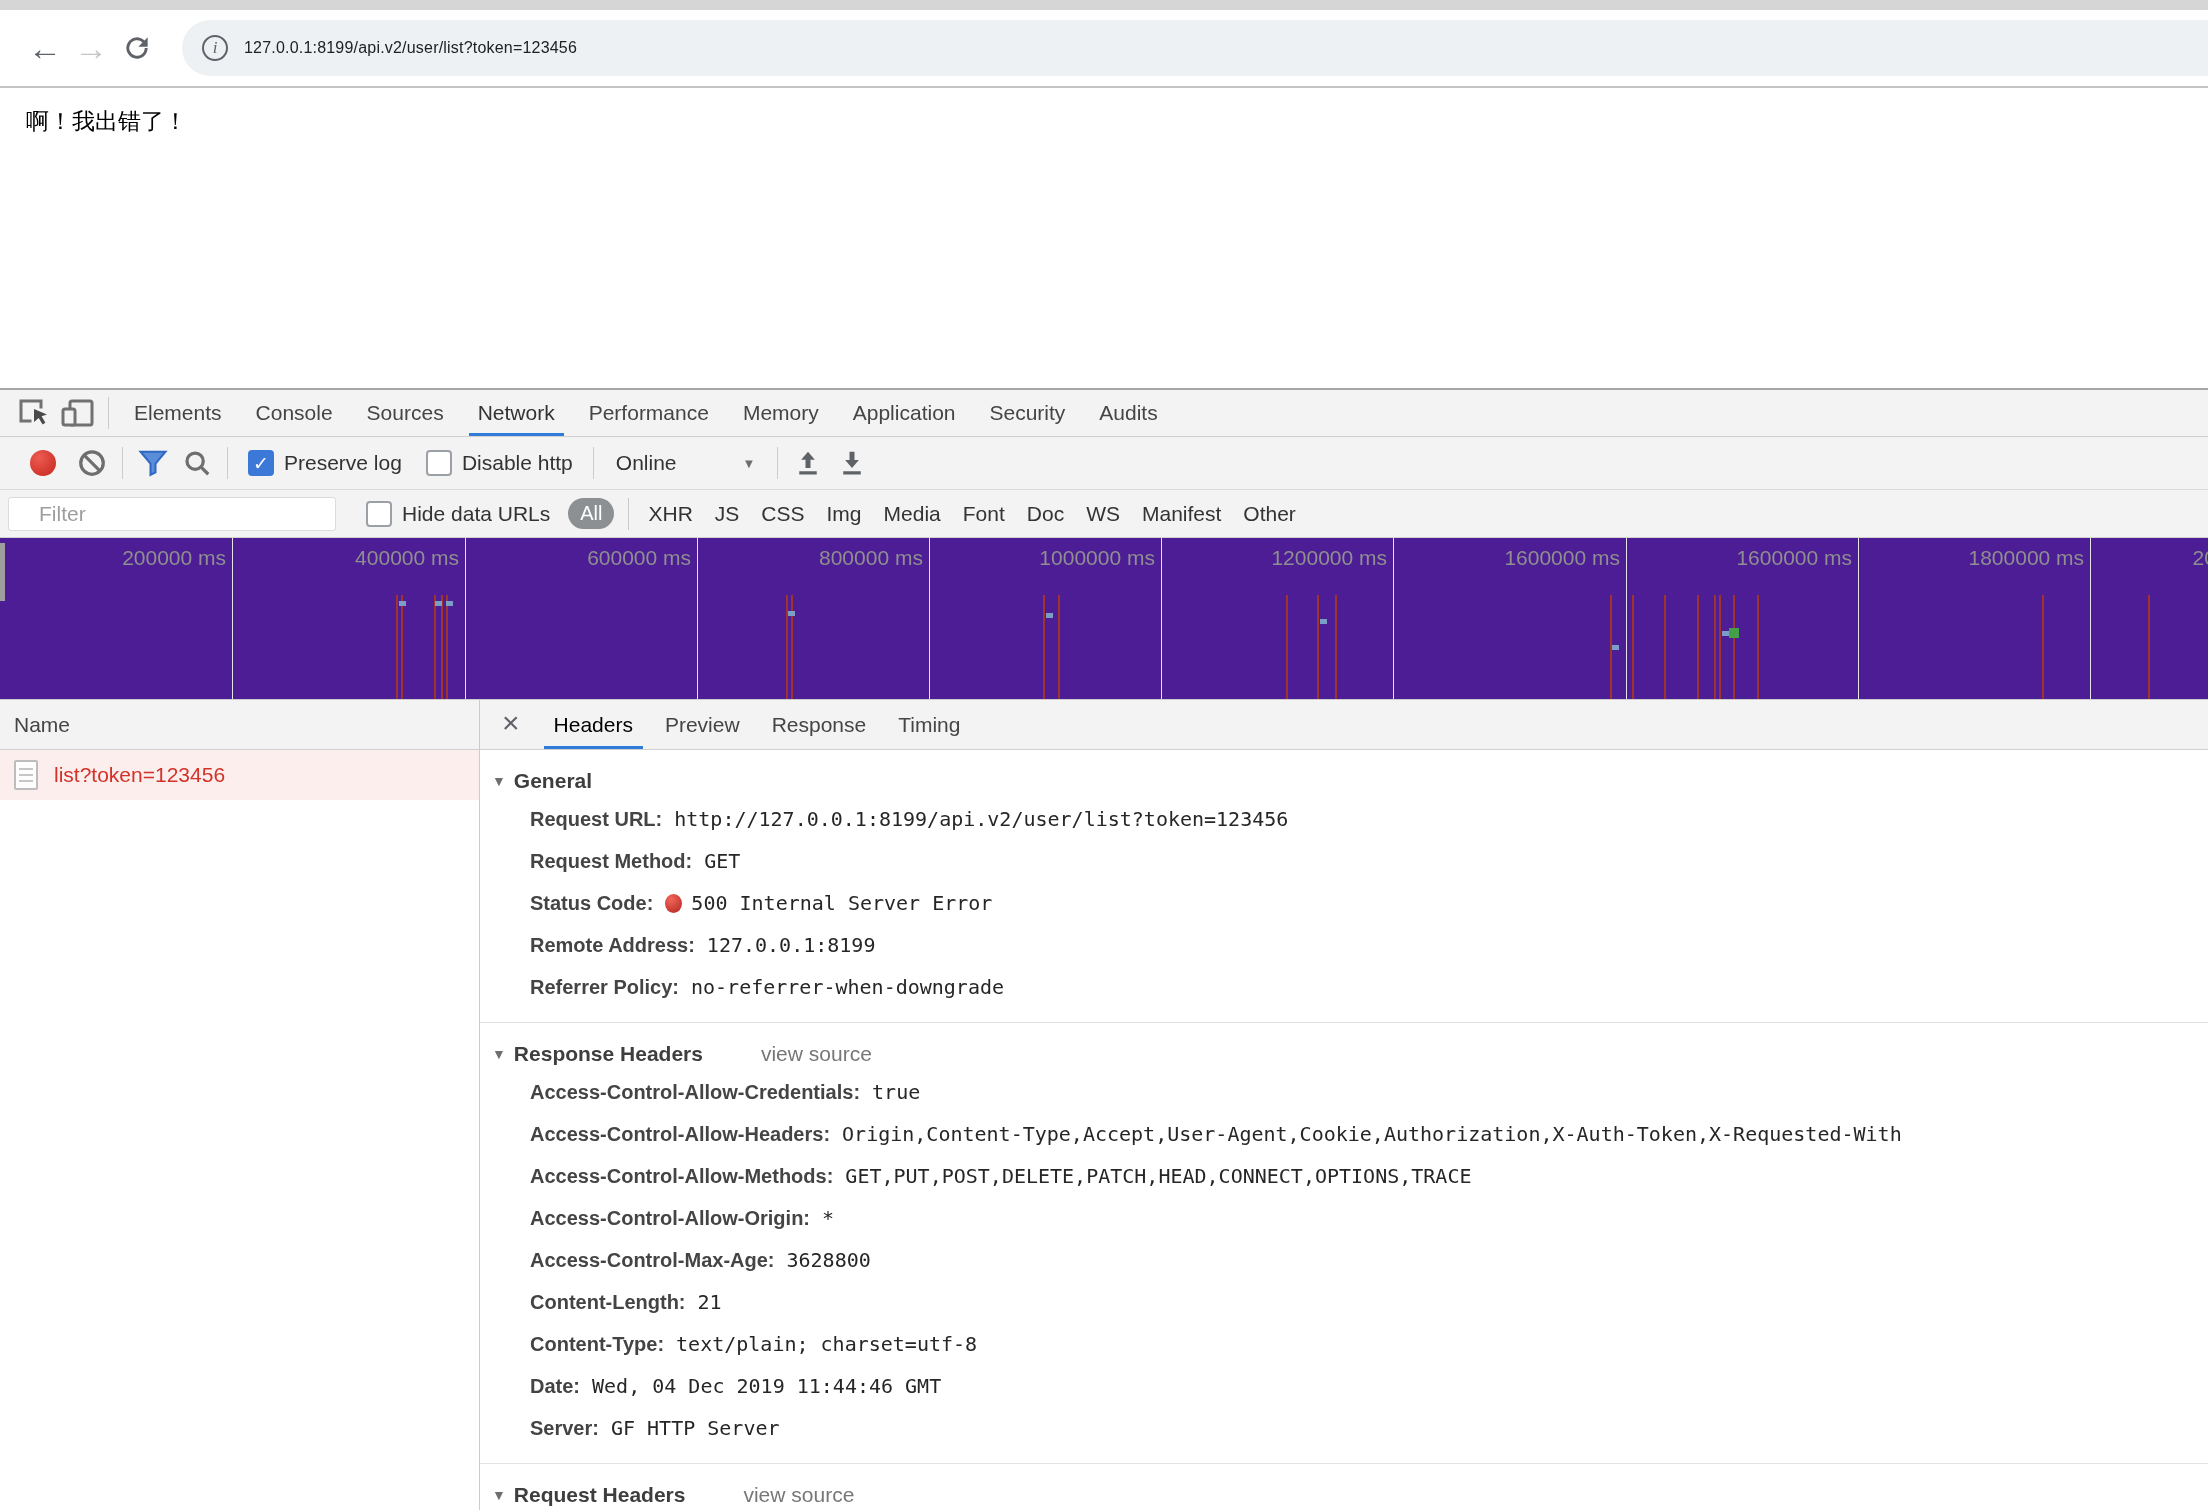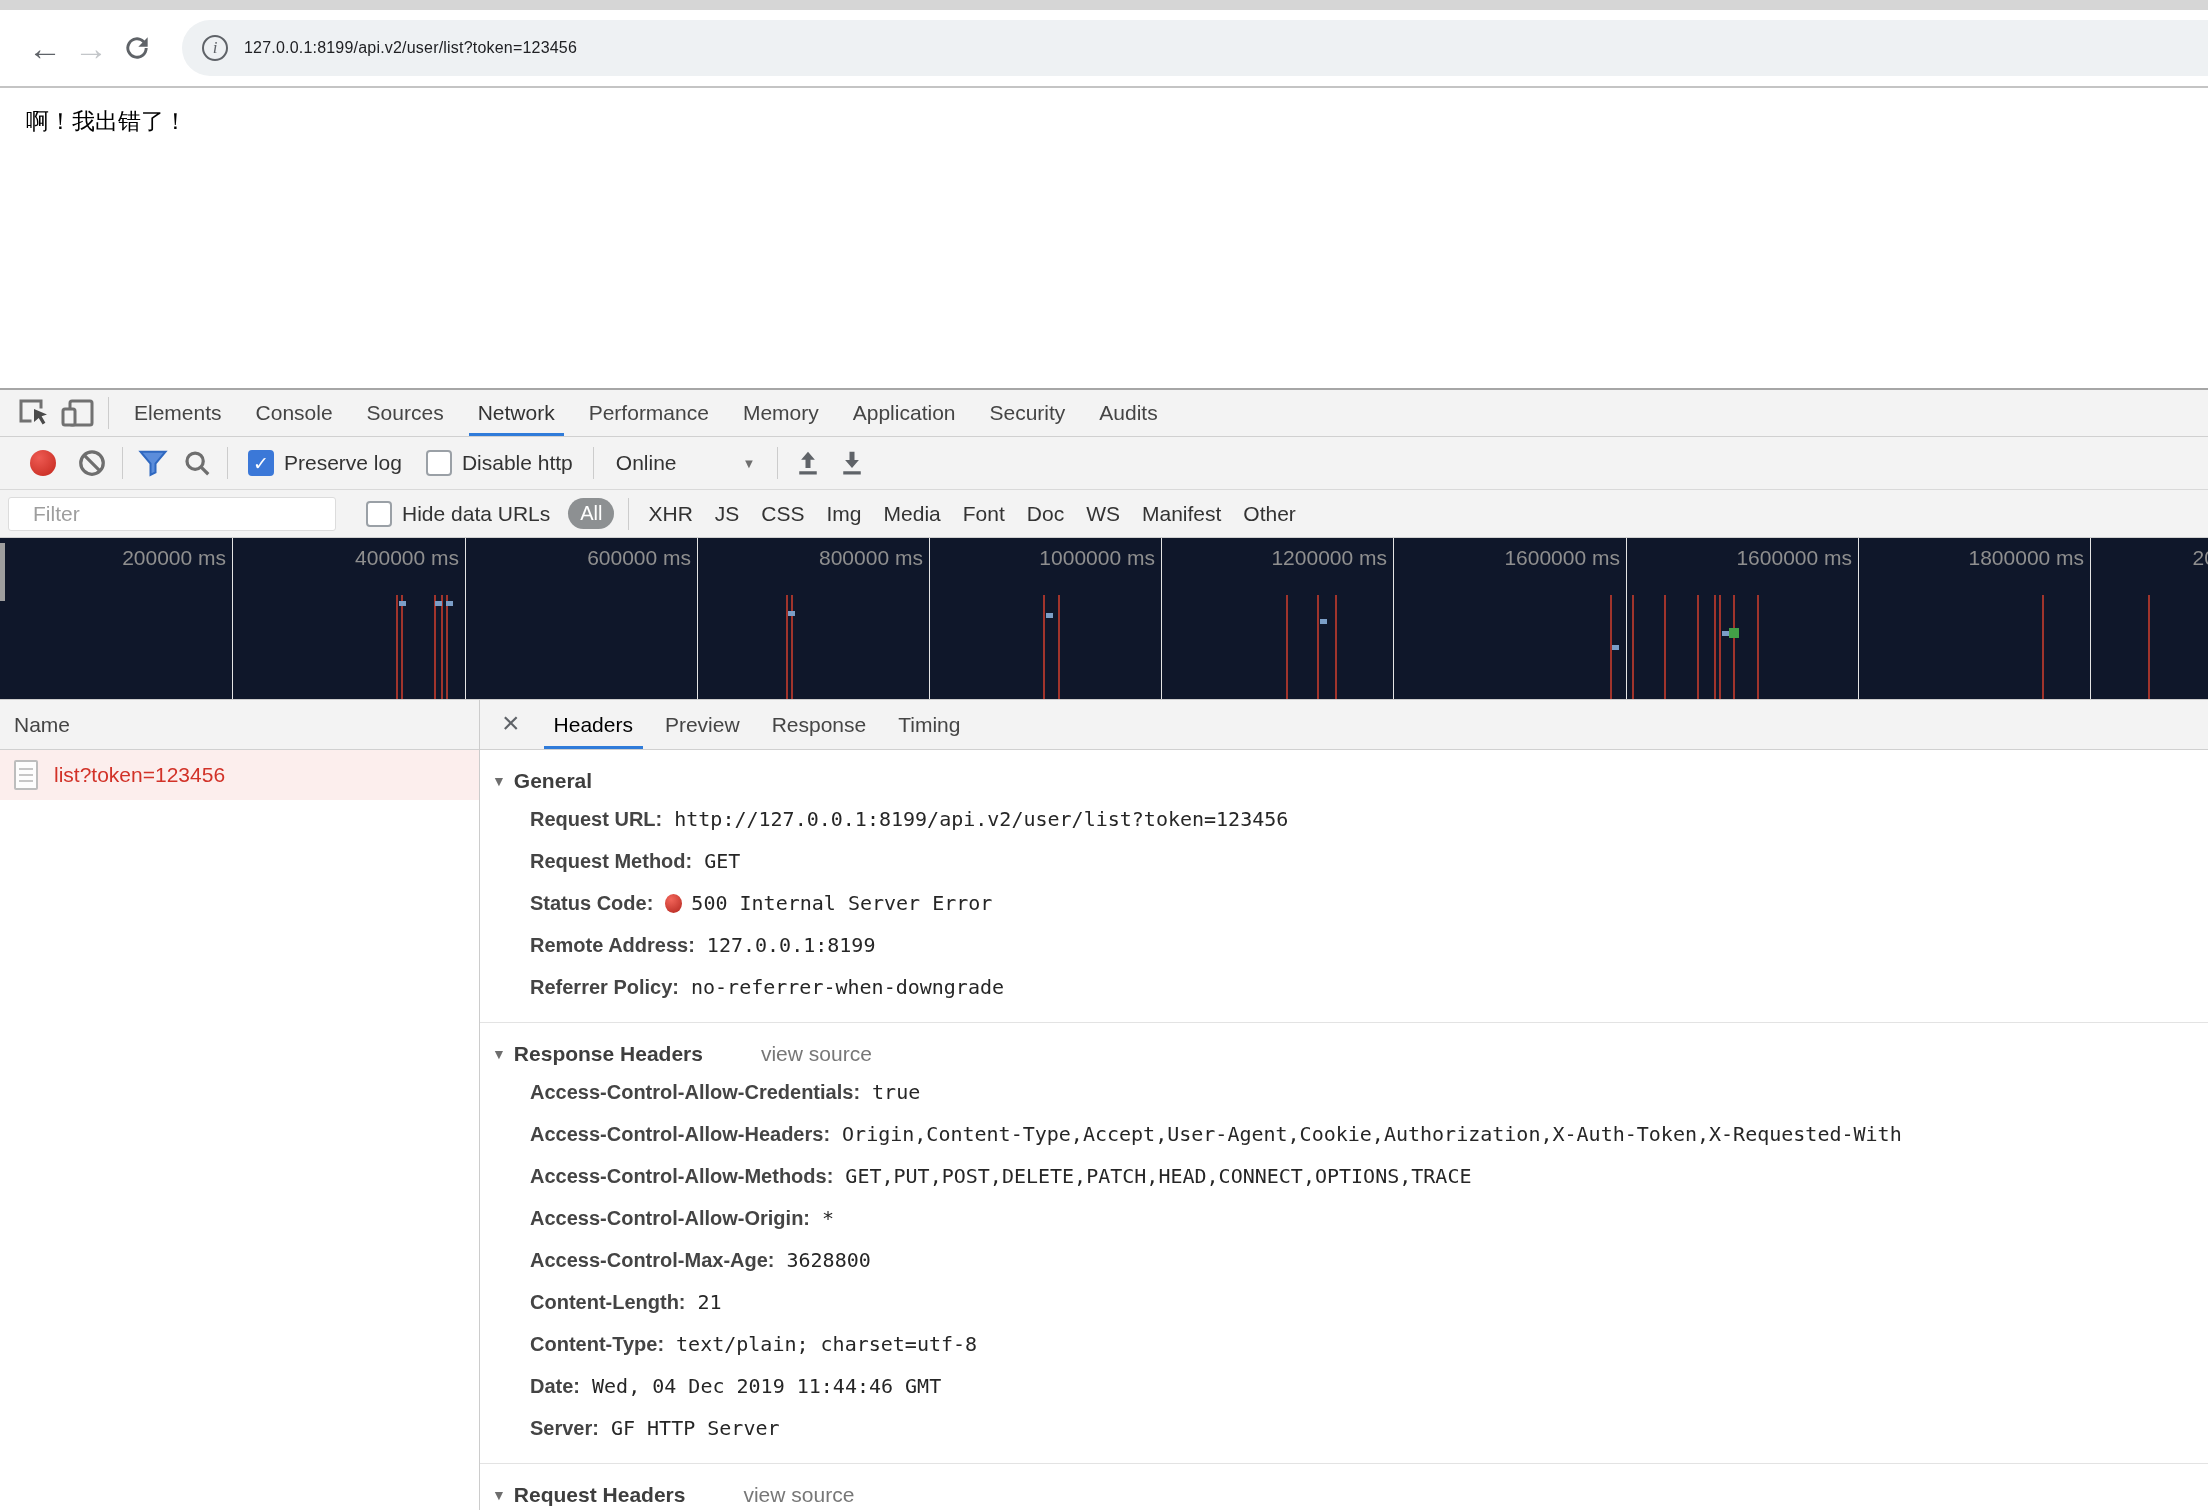--- a/index.html
+++ b/index.html
@@ -39,26 +39,26 @@
   .checkbox { width:26px; height:26px; border:2px solid #9aa0a6; border-radius:4px; background:#fff; margin-right:10px; flex:none;
       display:flex; align-items:center; justify-content:center; }
   .checkbox.checked { background:#3b78d8; border-color:#3b78d8; color:#fff; font-size:19px; font-weight:bold; }
   .check-label { font-size:21px; color:#333; white-space:nowrap; }
   .throttle { display:flex; align-items:center; margin:11px 14px; cursor:pointer; }
   .throttle-label { font-size:21px; color:#333; }
   .caret { font-size:13px; color:#6e6e6e; margin-left:66px; }
 
   .dt-filterbar { height:48px; background:#f3f3f3; border-bottom:1px solid #d0d0d0; display:flex; align-items:center; padding-left:8px; }
   .filter-input { width:328px; height:34px; background:#fff; border:1px solid #dcdcdc; border-radius:3px; font-size:21px;
-      color:#333; padding:0 24px; outline:none; font-family:inherit; }
+      color:#333; padding:0 30px; outline:none; font-family:inherit; }
   .filter-input::placeholder { color:#9e9e9e; }
   .pill { background:#8d9092; color:#fff; font-size:20px; border-radius:16px; padding:4px 12px; margin:0 6px; cursor:pointer; }
   .ftype { font-size:21px; color:#333; padding:0 11px; cursor:pointer; white-space:nowrap; }
 
-  .dt-overview { position:relative; height:162px; background:#0f172a; border-bottom:1px solid #ccc; overflow:hidden; cursor:col-resize; }
+  .dt-overview { position:relative; height:162px; background:#4c1d95; border-bottom:1px solid #ccc; overflow:hidden; cursor:col-resize; }
   .grid-v { position:absolute; top:0; bottom:0; width:1px; background:#e4e4e4; }
   .tick-label { position:absolute; top:8px; width:150px; text-align:right; font-size:21px; color:#8f8f8f; white-space:nowrap; }
   .tick-label.partial { width:auto; text-align:left; }
   .ev-line { position:absolute; top:57px; bottom:0; width:2px; background:#a0342c; }
   .blue-tick { position:absolute; width:7px; height:5px; background:#7b9ec7; }
   .green-mark { position:absolute; width:10px; height:10px; background:#43a047; }
   .overview-grip { position:absolute; left:0; top:5px; width:5px; height:58px; background:#9e9e9e; }
 
   .dt-main { display:flex; height:810px; }
   .name-panel { width:480px; flex:none; border-right:1px solid #ccc; background:#fff; }

